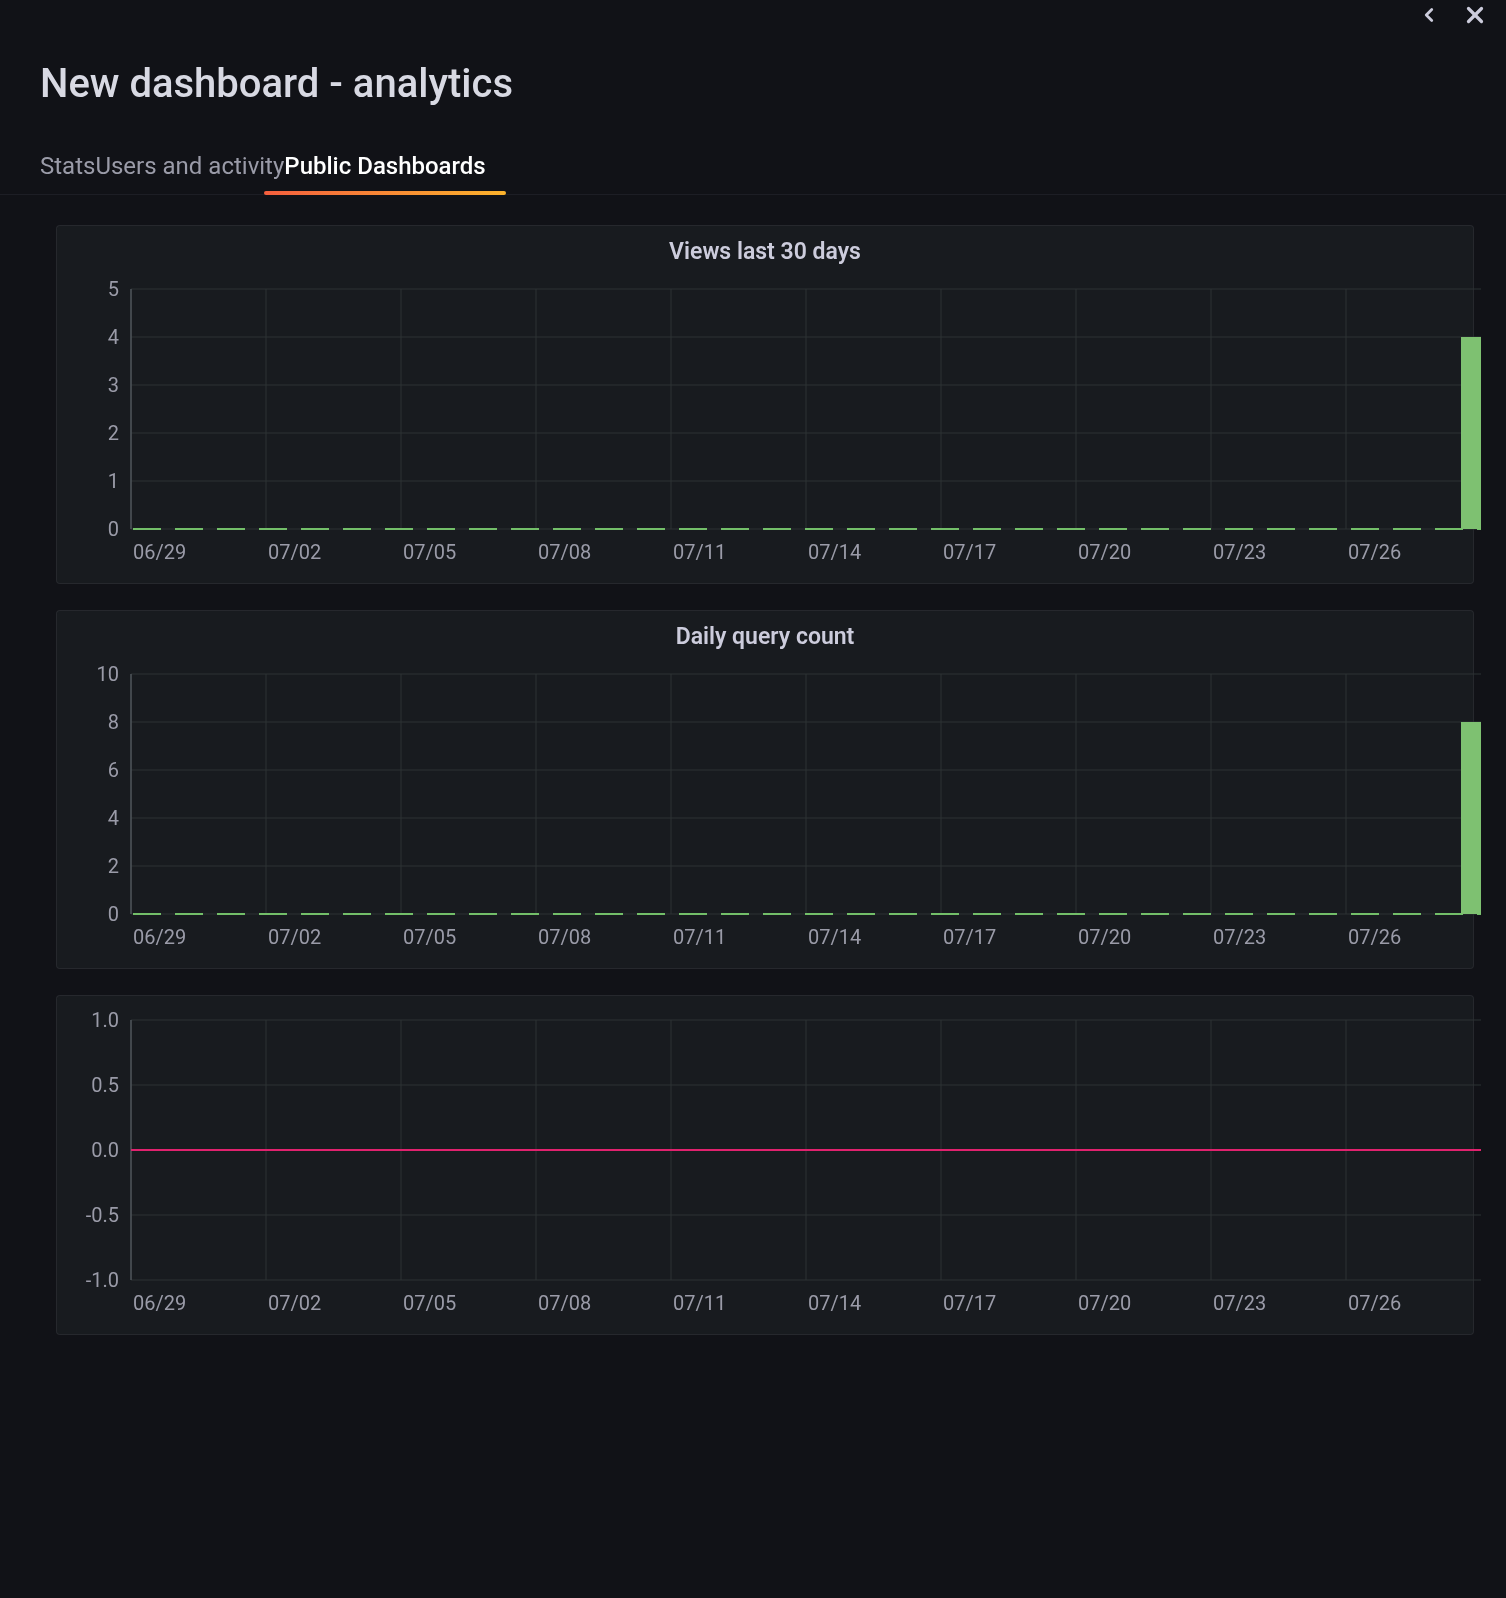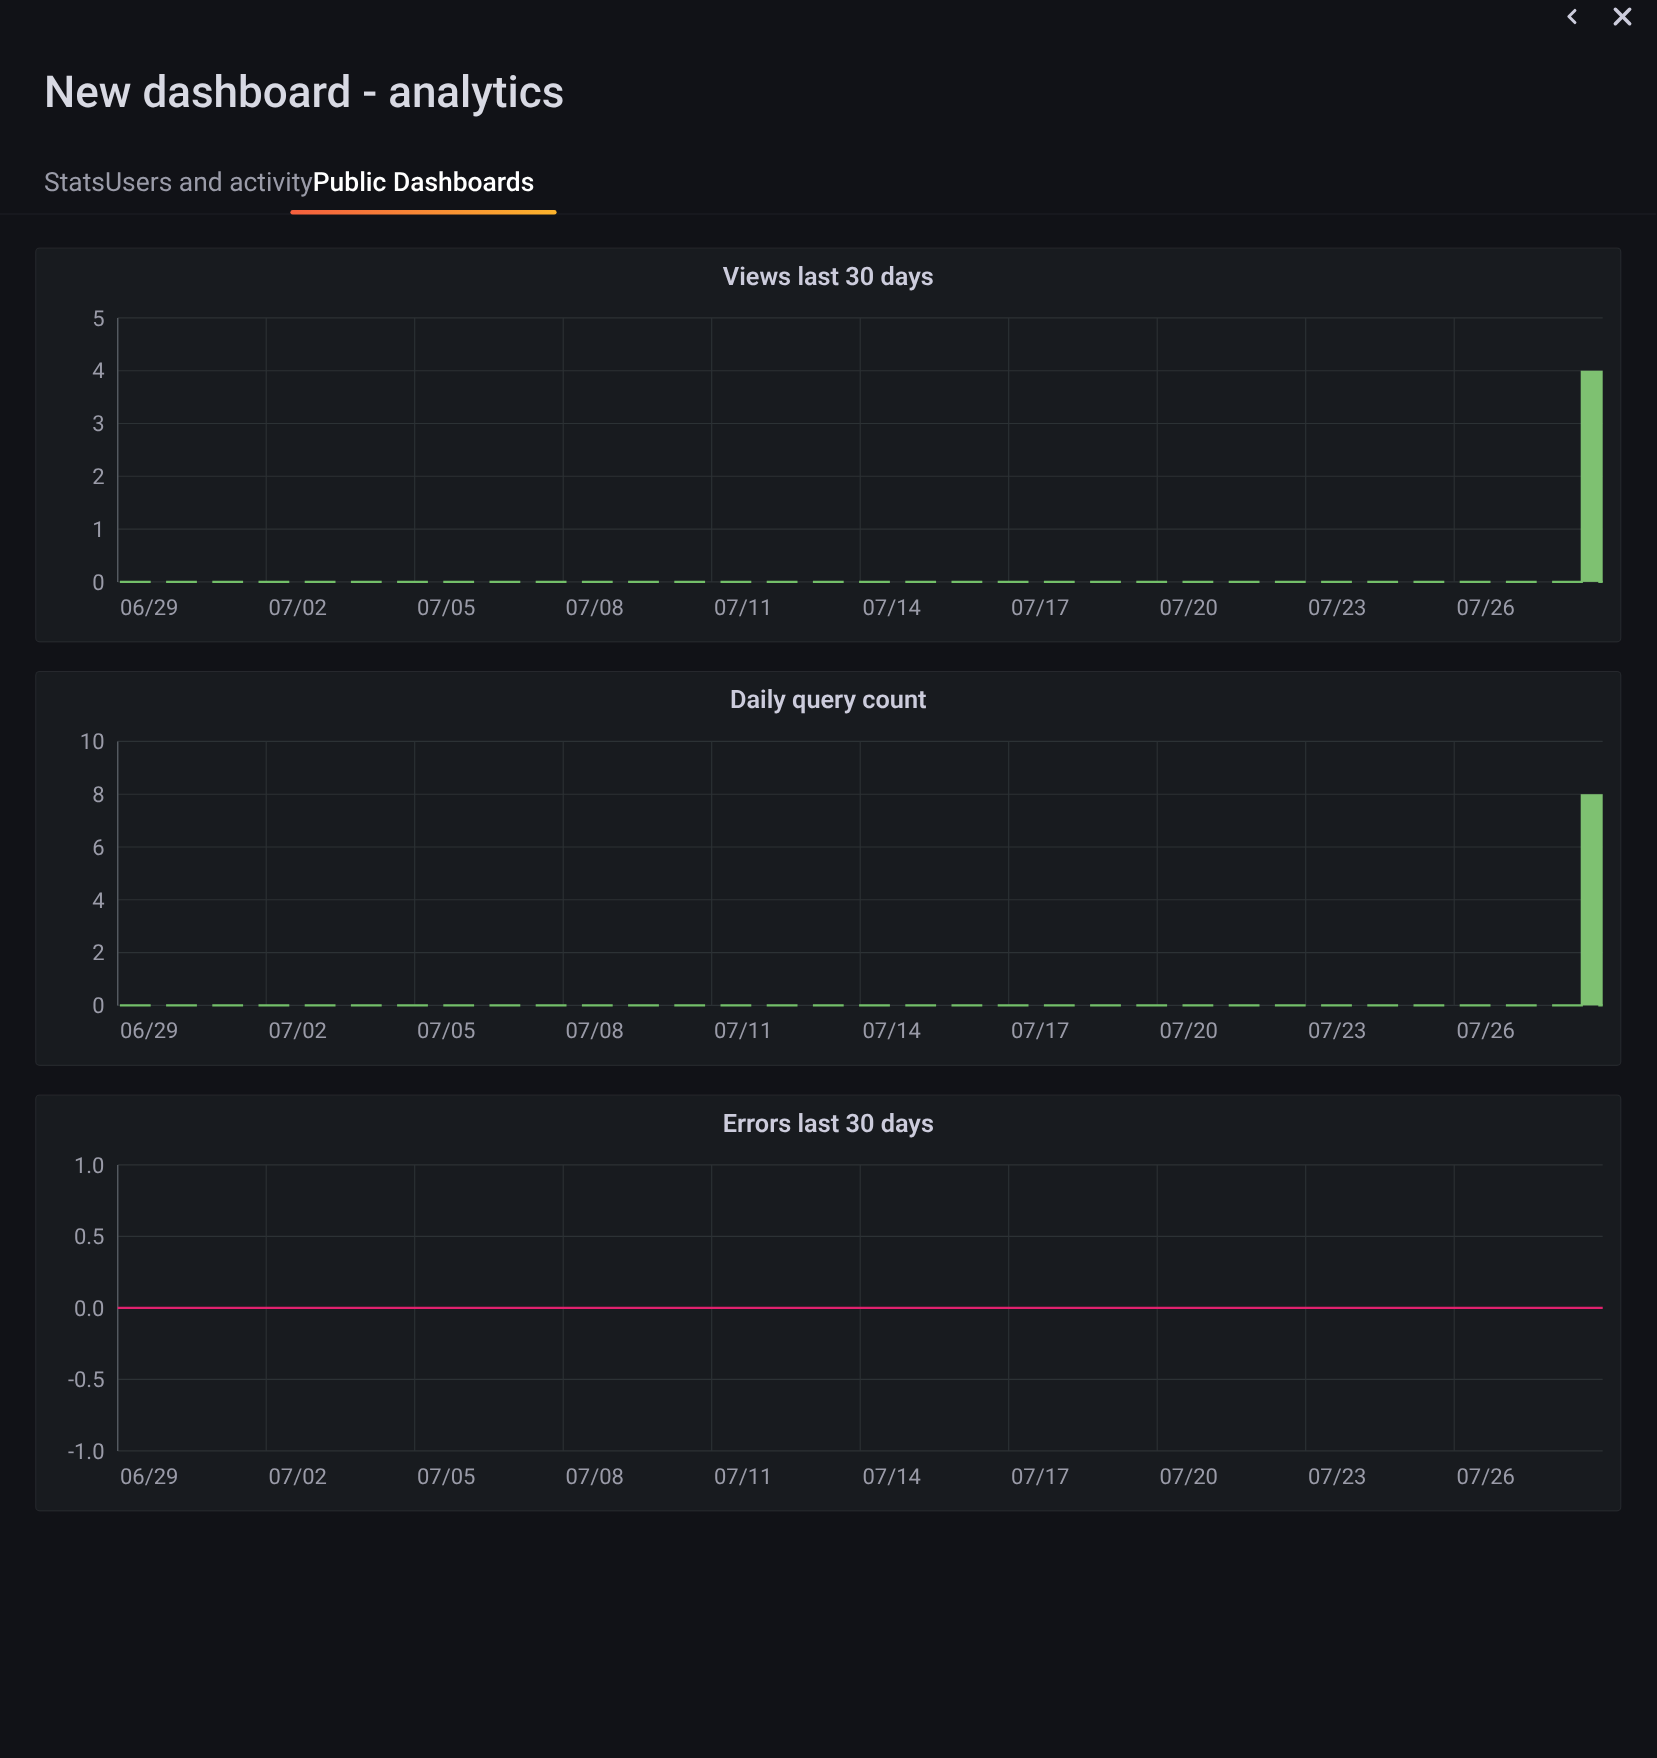--- a/index.html
+++ b/index.html
@@ -51,20 +51,21 @@
     left: -20px; right: -20px; bottom: -1px;
     height: 4px;
     background: linear-gradient(90deg,#f55f3e 0%,#fcb32c 100%);
     border-radius: 2px;
   }
   .panels {
     padding: 30px 32px;
     display: flex;
     flex-direction: column;
     gap: 26px;
+    margin-left: 24px;
   }
   .panel {
     background: #181b1f;
     border: 1px solid rgba(204,204,220,0.08);
     border-radius: 4px;
     padding: 12px 14px 14px 14px;
   }
   .panel-title {
     text-align: center;
     font-size: 23px;
@@ -189,21 +190,20 @@
           <text class="axis-text" x="602" y="282" text-anchor="start">07/11</text>
           <text class="axis-text" x="737" y="282" text-anchor="start">07/14</text>
           <text class="axis-text" x="872" y="282" text-anchor="start">07/17</text>
           <text class="axis-text" x="1007" y="282" text-anchor="start">07/20</text>
           <text class="axis-text" x="1142" y="282" text-anchor="start">07/23</text>
           <text class="axis-text" x="1277" y="282" text-anchor="start">07/26</text>
         </svg>
       </div>
     </div>
     <div class="panel">
-      <div class="panel-title">Errors last 30 days</div>
       <div class="chart-wrap">
         <svg width="1420" height="312">
           <line class="gridline" x1="60" x2="1410" y1="272" y2="272"></line>
           <text class="axis-text" x="48" y="279" text-anchor="end">-1.0</text>
           <line class="gridline" x1="60" x2="1410" y1="207" y2="207"></line>
           <text class="axis-text" x="48" y="214" text-anchor="end">-0.5</text>
           <line class="gridline" x1="60" x2="1410" y1="142" y2="142"></line>
           <text class="axis-text" x="48" y="149" text-anchor="end">0.0</text>
           <line class="gridline" x1="60" x2="1410" y1="77" y2="77"></line>
           <text class="axis-text" x="48" y="84" text-anchor="end">0.5</text>

